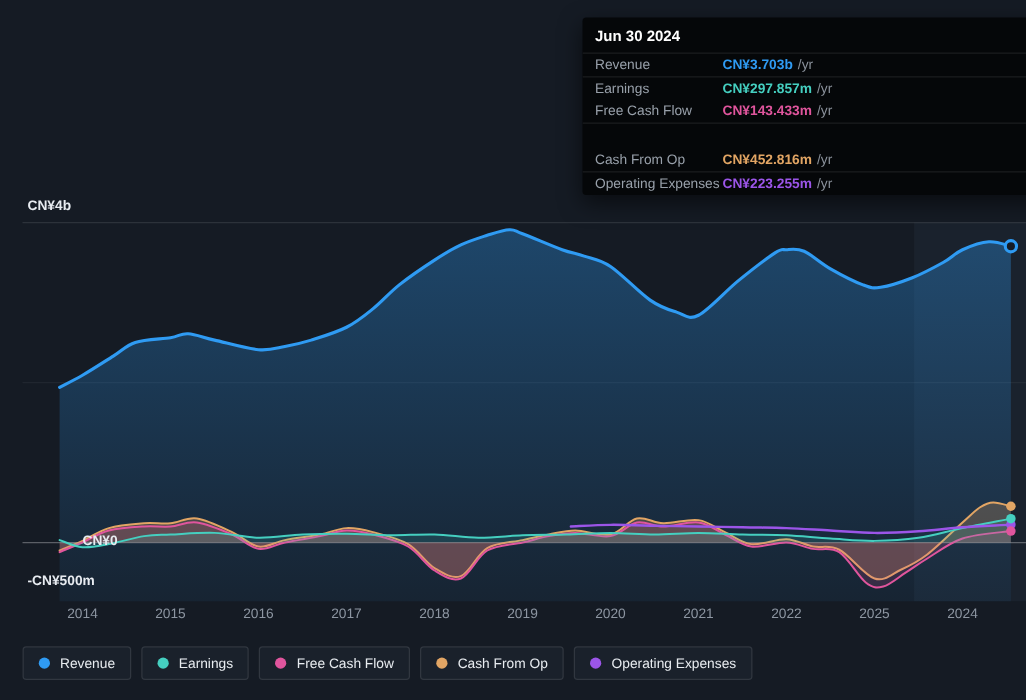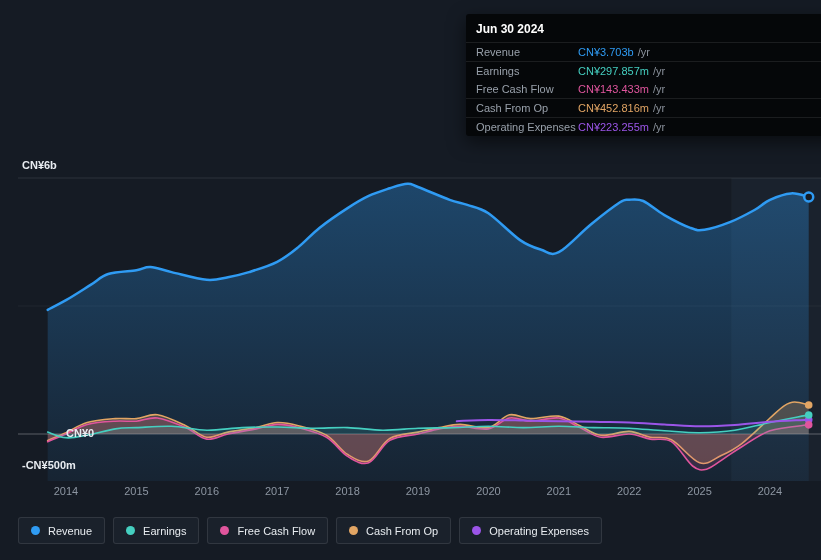--- a/index.html
+++ b/index.html
@@ -14,21 +14,21 @@
            font-size:11px;color:#8d96a2;z-index:3;}
   
   .tooltip{position:absolute;left:466px;top:14px;width:412px;z-index:5;
            background:#050709;border-radius:3px;overflow:hidden;
            box-shadow:0 6px 18px rgba(0,0,0,.55);}
   .tt-title{padding:8px 10px 6px;font-size:12px;font-weight:bold;color:#ffffff;
             border-bottom:1px solid rgba(255,255,255,.09);}
   .tt-row{display:flex;align-items:baseline;padding:3px 10px;font-size:11px;}
   .tt-row.sep{border-bottom:1px solid rgba(255,255,255,.09);}
   .tt-label{width:102px;flex:none;color:#98a0aa;}
-  .tt-value{font-weight:normal;text-align:center;}
+  .tt-value{font-weight:bold;text-align:center;}
   .tt-suffix{color:#8a919b;margin-left:4px;font-weight:normal;}
   
   .legend{position:absolute;left:18px;top:517px;display:flex;gap:8px;z-index:4;}
   .pill{display:flex;align-items:center;gap:8px;padding:0 12px;height:27px;
         background:#1a212b;border:1px solid rgba(255,255,255,.10);border-radius:3px;
         color:#e8ecf0;font-size:11px;font-family:inherit;cursor:pointer;}
   .dot{width:9px;height:9px;border-radius:50%;flex:none;}
 </style>
 </head>
 <body>
@@ -55,21 +55,21 @@
       <path d="M47.69600000000064,432.08C50.7,433.0,59.4,437.3,66.0,437.8C72.6,438.4,78.9,436.8,87.1,435.3C95.3,433.8,107.1,430.2,115.3,428.9C123.5,427.6,127.0,428.0,136.4,427.6C145.8,427.2,159.9,425.9,171.6,426.3C183.3,426.7,195.1,429.9,206.8,430.2C218.5,430.4,230.3,428.1,242.0,427.6C253.7,427.1,265.5,426.9,277.2,427.0C288.9,427.1,300.7,428.1,312.4,428.2C324.1,428.3,335.9,427.3,347.6,427.6C359.3,427.9,371.1,430.1,382.8,430.2C394.5,430.3,406.3,428.7,418.0,428.2C429.7,427.8,441.5,427.9,453.2,427.6C464.9,427.3,476.7,426.3,488.4,426.3C500.1,426.3,511.9,427.6,523.6,427.6C535.3,427.6,547.1,426.3,558.8,426.3C570.5,426.3,582.3,427.3,594.0,427.6C605.7,427.9,617.5,427.7,629.2,428.2C640.9,428.8,652.7,430.1,664.4,430.8C676.1,431.5,687.9,432.8,699.6,432.7C711.3,432.6,723.1,431.9,734.8,430.2C746.5,428.5,757.7,425.0,770.0,422.5C782.3,419.9,802.3,416.2,808.7,414.9L808.7199999999968,434L47.69600000000064,434Z" fill="#45cfc0" fill-opacity="0.15"></path>
       <path d="M47.69600000000064,432.08C50.7,433.0,59.4,437.3,66.0,437.8C72.6,438.4,78.9,436.8,87.1,435.3C95.3,433.8,107.1,430.2,115.3,428.9C123.5,427.6,127.0,428.0,136.4,427.6C145.8,427.2,159.9,425.9,171.6,426.3C183.3,426.7,195.1,429.9,206.8,430.2C218.5,430.4,230.3,428.1,242.0,427.6C253.7,427.1,265.5,426.9,277.2,427.0C288.9,427.1,300.7,428.1,312.4,428.2C324.1,428.3,335.9,427.3,347.6,427.6C359.3,427.9,371.1,430.1,382.8,430.2C394.5,430.3,406.3,428.7,418.0,428.2C429.7,427.8,441.5,427.9,453.2,427.6C464.9,427.3,476.7,426.3,488.4,426.3C500.1,426.3,511.9,427.6,523.6,427.6C535.3,427.6,547.1,426.3,558.8,426.3C570.5,426.3,582.3,427.3,594.0,427.6C605.7,427.9,617.5,427.7,629.2,428.2C640.9,428.8,652.7,430.1,664.4,430.8C676.1,431.5,687.9,432.8,699.6,432.7C711.3,432.6,723.1,431.9,734.8,430.2C746.5,428.5,757.7,425.0,770.0,422.5C782.3,419.9,802.3,416.2,808.7,414.9" fill="none" stroke="#45cfc0" stroke-width="1.6" stroke-linecap="round"></path>
       <path d="M456.71999999999684,421.2C462.0,421.0,477.3,420.0,488.4,419.9C499.5,419.8,511.9,420.3,523.6,420.6C535.3,420.8,547.1,421.0,558.8,421.2C570.5,421.4,582.3,421.6,594.0,421.8C605.7,422.1,617.5,422.1,629.2,422.5C640.9,422.9,652.7,423.8,664.4,424.4C676.1,425.0,687.9,426.2,699.6,426.3C711.3,426.4,723.1,425.8,734.8,425.0C746.5,424.3,757.7,422.7,770.0,421.8C782.3,421.0,802.3,420.1,808.7,419.7" fill="none" stroke="#9b55e8" stroke-width="2" stroke-linecap="round"></path>
       <circle cx="808.7199999999968" cy="419.728" r="3.8" fill="#9b55e8"></circle>
       <circle cx="808.7199999999968" cy="414.928" r="3.8" fill="#45cfc0"></circle>
       <circle cx="808.7199999999968" cy="424.848" r="3.8" fill="#e0559d"></circle>
       <circle cx="808.7199999999968" cy="405.008" r="3.8" fill="#e2a564"></circle>
       <circle cx="808.7199999999968" cy="197.008" r="4.5" fill="#151b24" stroke="#2f9bf3" stroke-width="2.5"></circle>
     </svg>
 
-  <div class="y-label top">CN¥6b</div>
+  <div class="y-label top">CN¥4b</div>
   <div class="y-label zero">CN¥0</div>
   <div class="y-label neg">-CN¥500m</div>
 
   <div id="x-axis">
       <div class="x-label" style="left: 43px; text-align: center;">2014</div>
       <div class="x-label" style="left: 113.4px;">2015</div>
       <div class="x-label" style="left: 183.8px;">2016</div>
       <div class="x-label" style="left: 254.2px;">2017</div>
       <div class="x-label" style="left: 324.6px;">2018</div>
       <div class="x-label" style="left: 395px;">2019</div>
@@ -97,21 +97,21 @@
 
 
     <div class="tt-row sep">
       <span class="tt-label">Free Cash Flow</span>
       <span class="tt-value" style="color: rgb(224, 85, 157);">CN¥143.433m</span>
       <span class="tt-suffix">/yr</span>
     </div>
 
     <div class="tt-row sep">
       <span class="tt-label">Cash From Op</span>
-      <span class="tt-value" style="color: rgb(226, 165, 100);">CN¥452.816m</span>
+      <span class="tt-value" style="color: rgb(226, 165, 100); margin-top: 20px;">CN¥452.816m</span>
       <span class="tt-suffix">/yr</span>
     </div>
 
     <div class="tt-row">
       <span class="tt-label">Operating Expenses</span>
       <span class="tt-value" style="color: rgb(155, 85, 232);">CN¥223.255m</span>
       <span class="tt-suffix">/yr</span>
     </div>
   </div>
 

